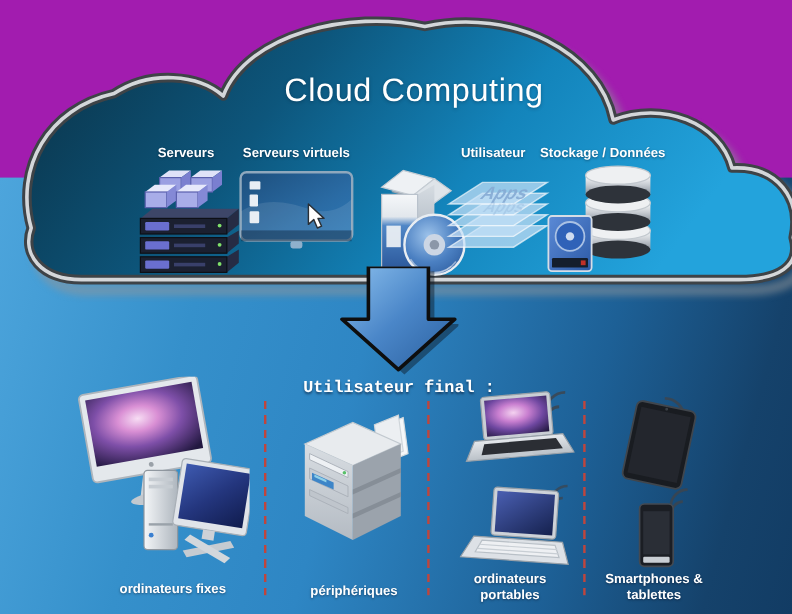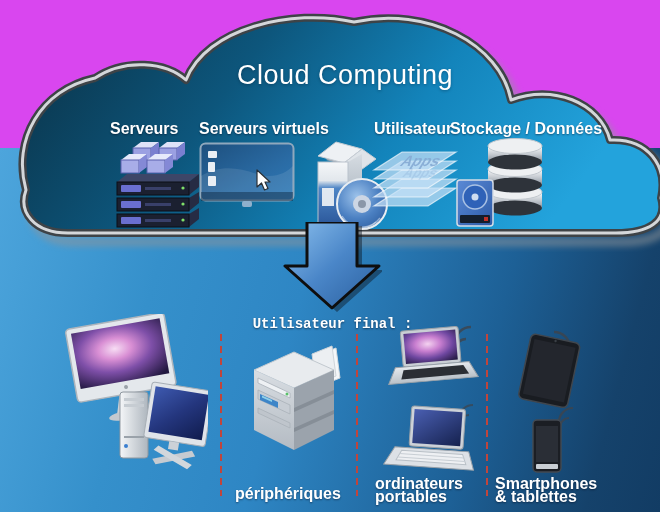--- a/index.html
+++ b/index.html
@@ -1,29 +1,29 @@
 <!DOCTYPE html>
 <html><head>
 <meta charset="utf-8">
 <style>
   html,body{margin:0;padding:0;background:#fff;}
   #stage{
     position:relative;width:660px;height:512px;overflow:hidden;
-    background:#d946ef;font-family:"Liberation Sans",sans-serif;
+    background:#a21caf;font-family:"Liberation Sans",sans-serif;
     -webkit-font-smoothing:antialiased;
   }
   
   #band{
     position:absolute;left:0;top:148px;width:660px;height:364px;
     background:linear-gradient(105deg,#4da5dc 0%,#3590cb 25%,#2e86c4 45%,#1d6096 72%,#15426b 90%,#123c64 100%);
   }
   .abs{position:absolute;}
   .lbl{
-    position:absolute;color:#ffffff;font-weight:bold;font-size:16px;line-height:13px;
-    text-shadow:0 1px 2px rgba(0,0,20,.45);white-space:nowrap;
+    position:absolute;color:#ffffff;font-weight:bold;font-size:11px;line-height:13px;
+    text-align:center;text-shadow:0 1px 2px rgba(0,0,20,.45);white-space:nowrap;
   }
   .lbl.wrap{white-space:normal;}
   #cloud-title{
     position:absolute;left:215px;top:60px;width:260px;text-align:center;
     color:#ffffff;font-size:27px;font-weight:normal;letter-spacing:.5px;
     text-shadow:0 1px 3px rgba(0,20,40,.35);
   }
   #end-user-heading{
     position:absolute;left:240px;top:316px;width:185px;text-align:center;
     color:#ffffff;font-weight:bold;font-size:14px;text-shadow:0 1px 2px rgba(0,0,20,.5);font-family:Liberation Mono, monospace;
@@ -338,17 +338,18 @@
   <svg class="abs" style="left:525px;top:406px" width="52" height="72" viewBox="0 0 52 72">
     <g stroke="#3f444b" stroke-width="2.2" fill="none" opacity="0.8" transform="translate(34,2)">
       <path d="M0 14 A14 14 0 0 1 14 0"></path>
       <path d="M1 19 A9 9 0 0 1 10 10"></path>
     </g>
     <rect x="8" y="14" width="28" height="52" rx="4" fill="#1b1e24" stroke="#444a52" stroke-width="1.4"></rect>
     <rect x="11" y="20" width="22" height="36" fill="#2a2e36"></rect>
     <rect x="11" y="58" width="22" height="5" rx="1" fill="#c9ced4"></rect>
   </svg>
 
+  <div class="lbl" style="left:84px;top:485px;width:120px">ordinateurs fixes</div>
   <div class="lbl wrap" style="left:375px;top:477px;width:100px">ordinateurs portables</div>
   <div class="lbl" style="left:235px;top:487px;width:120px">périphériques</div>
   <div class="lbl wrap" style="left:495px;top:477px;width:100px">Smartphones &amp; tablettes</div>
 
 </div>
 
 </body></html>

